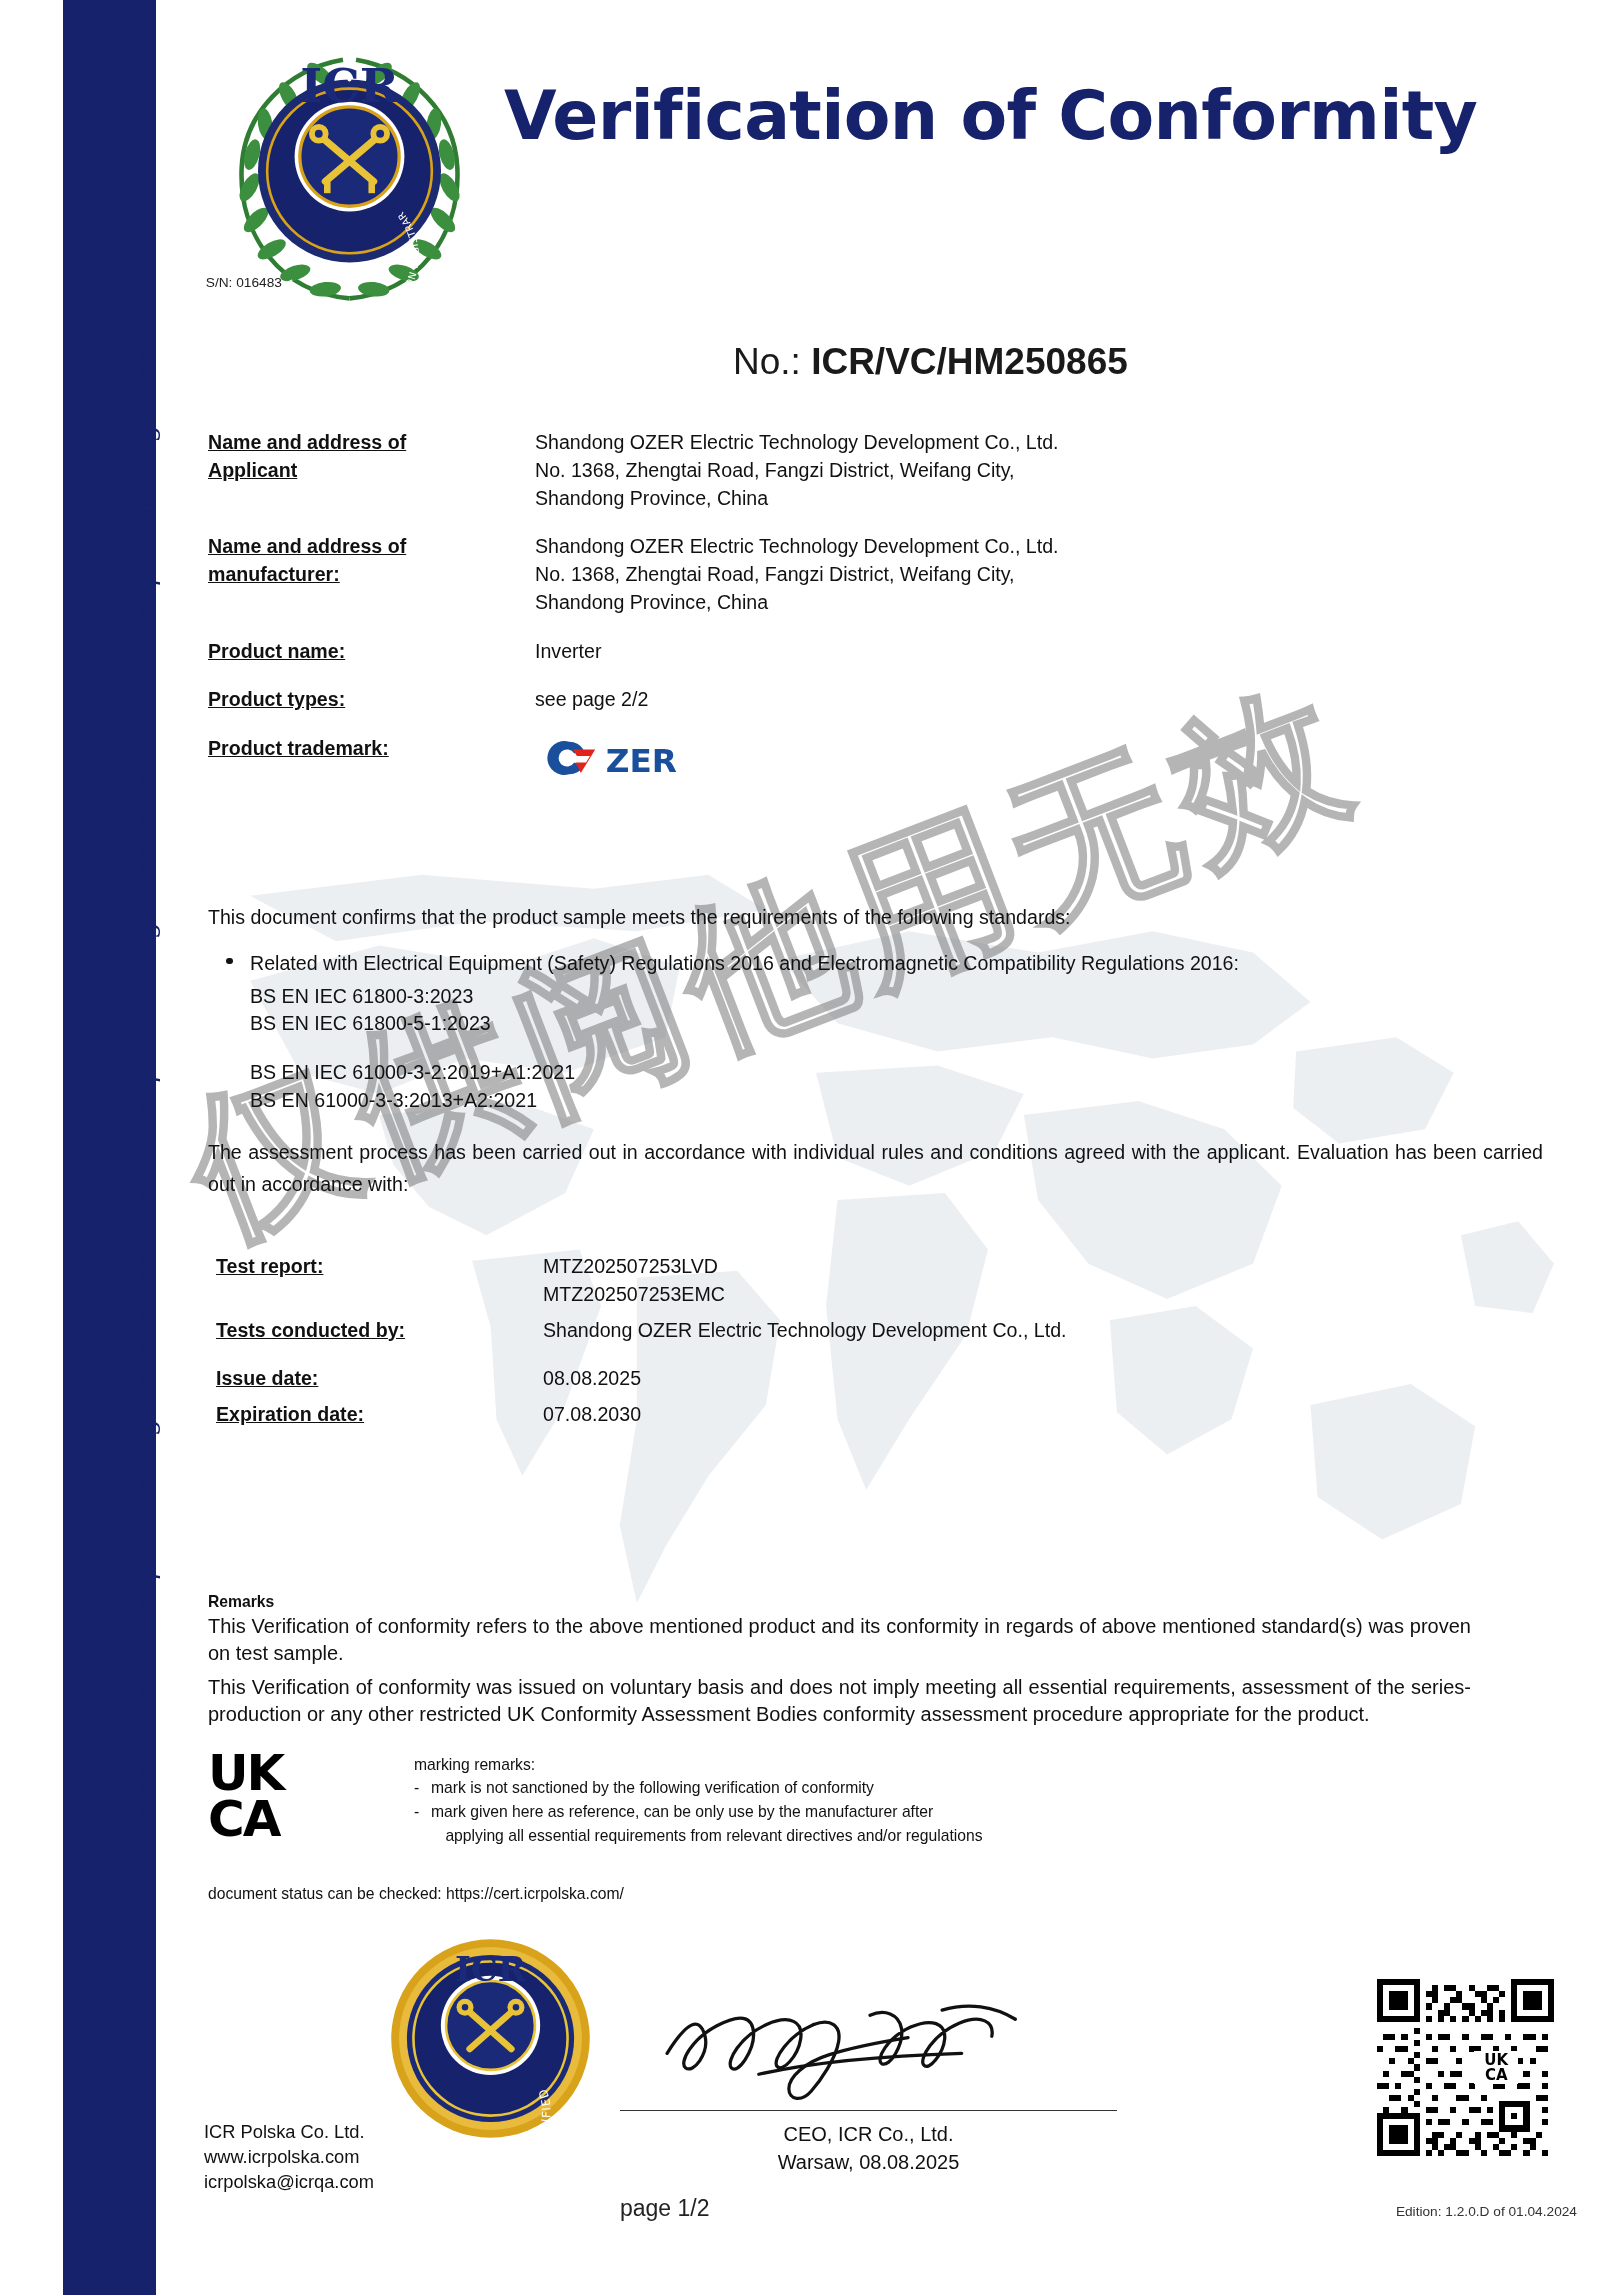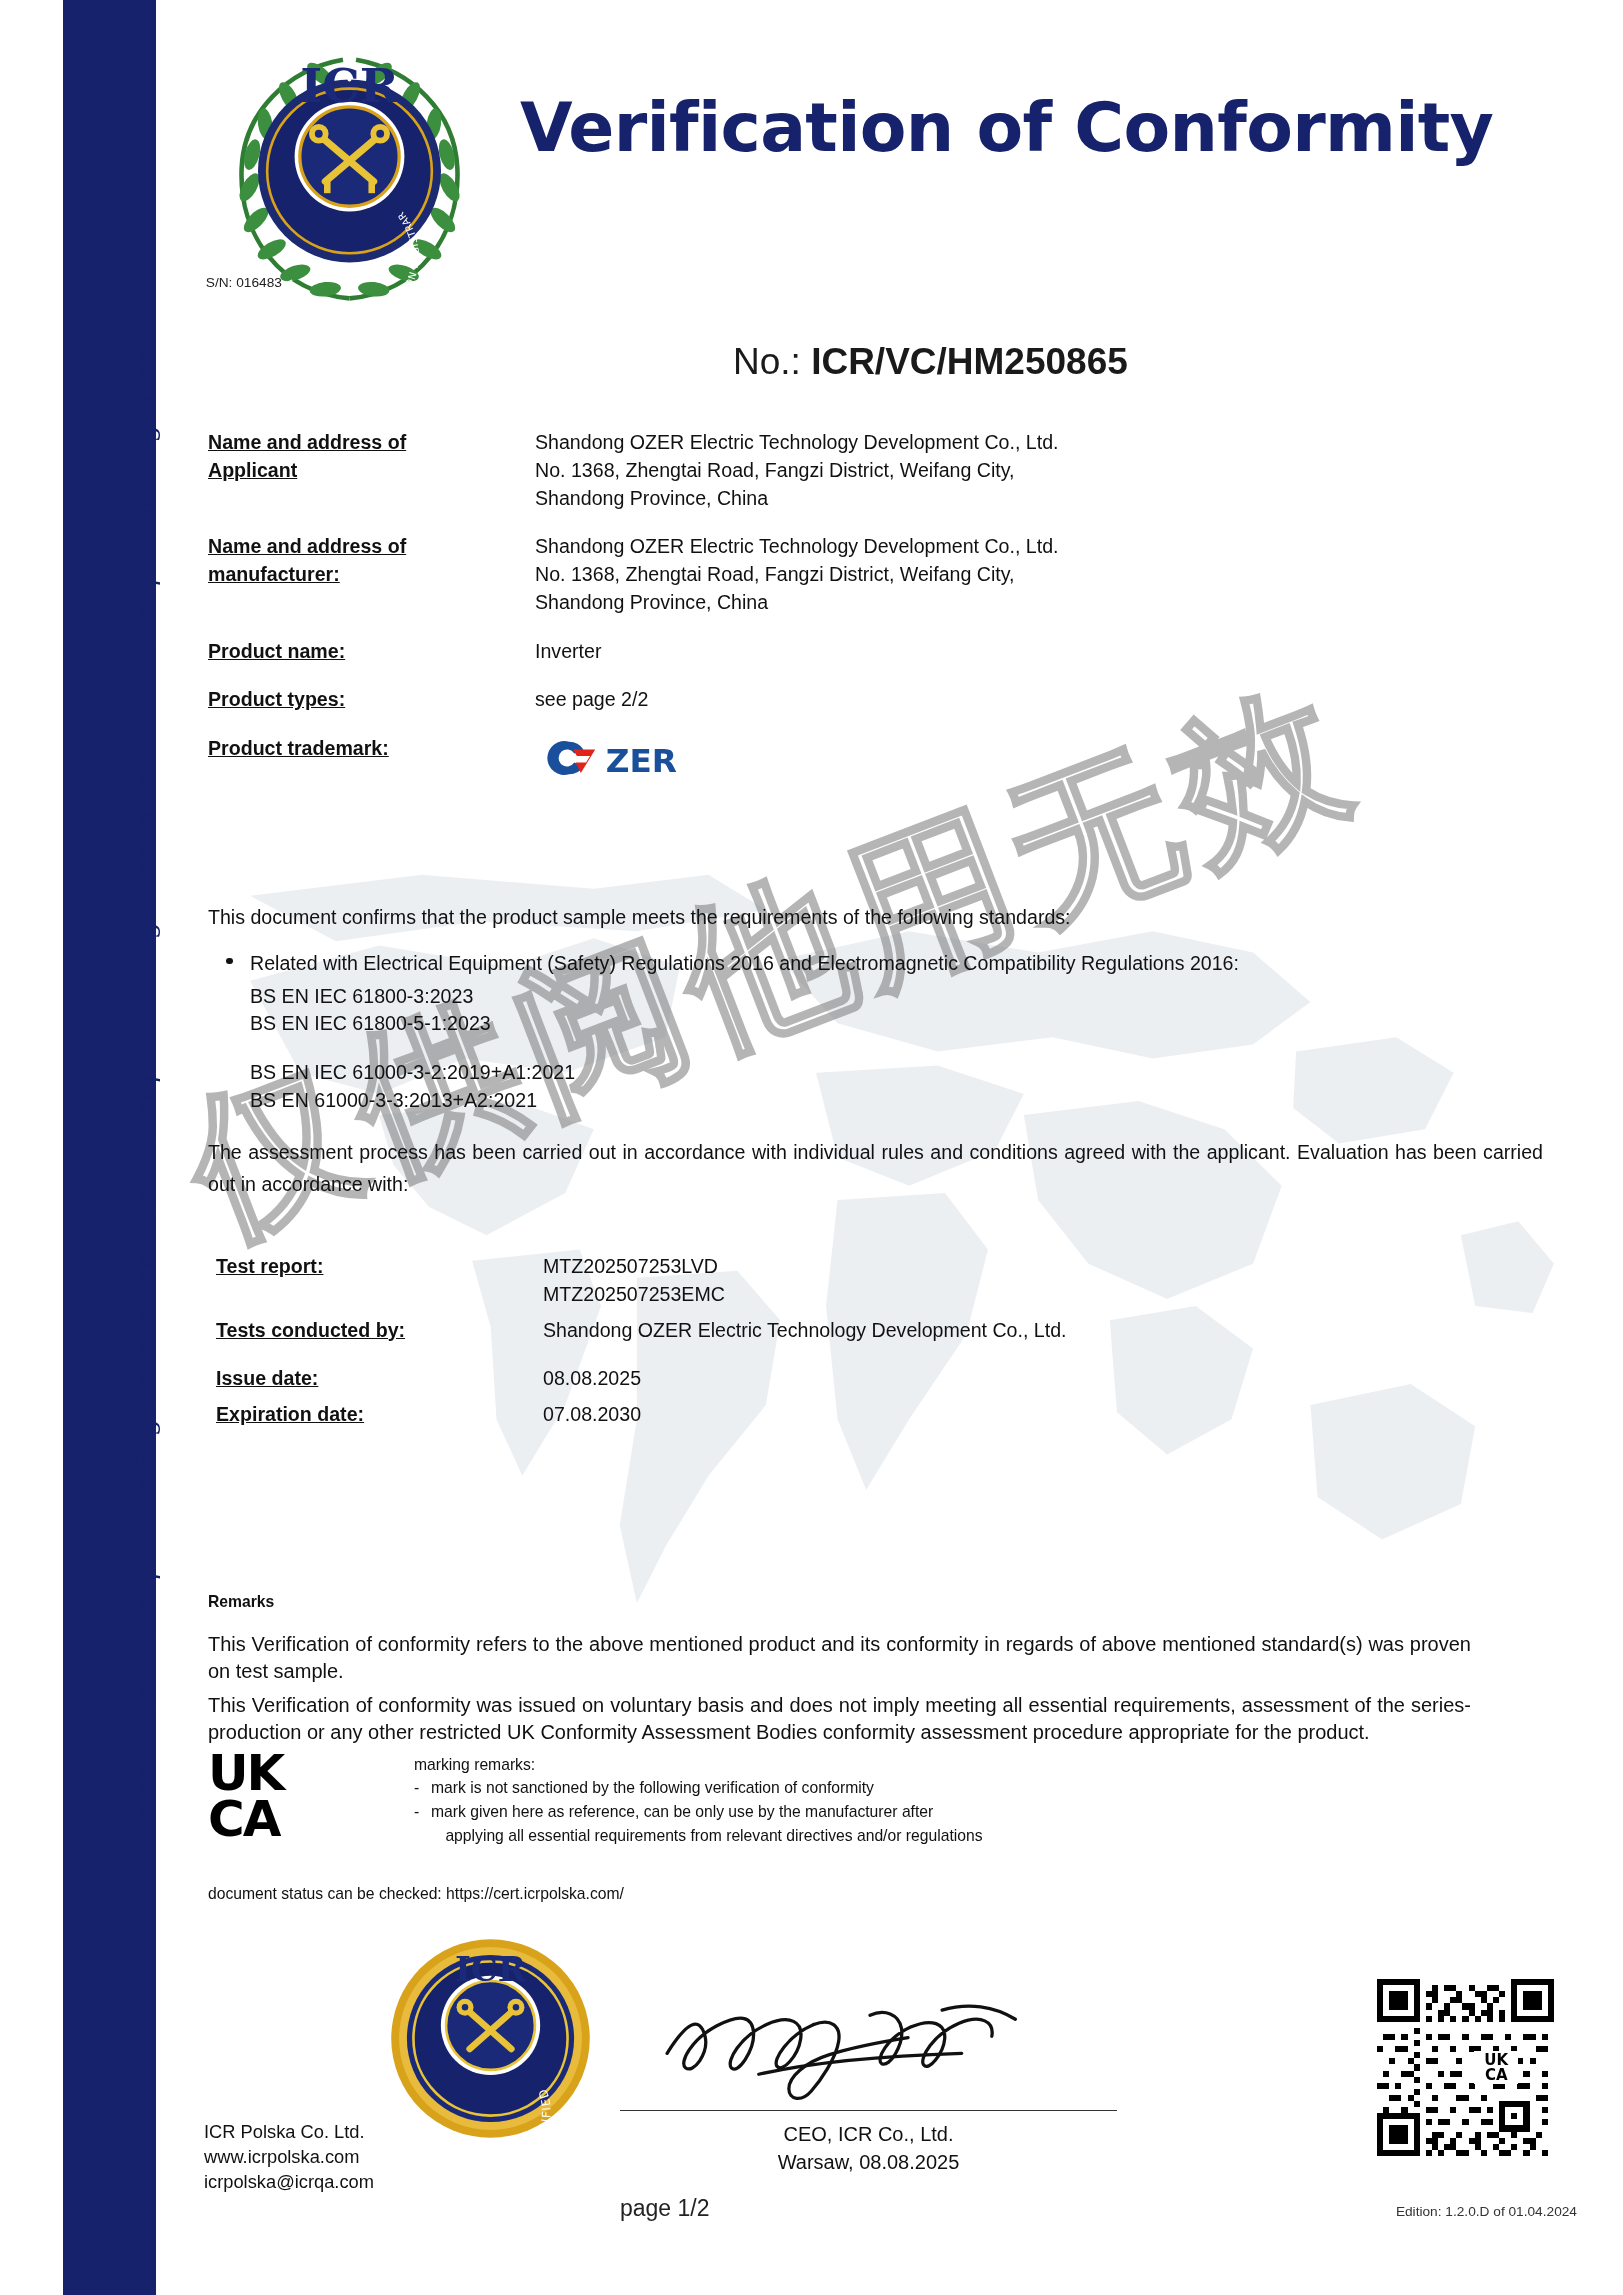--- a/index.html
+++ b/index.html
@@ -96,28 +96,27 @@
   .sn-text {
     position: absolute;
     left: 9.8px;
     top: 242px;
     font-size: 13.7px;
     color: #222;
   }
   .main-title {
     position: absolute;
     left: 308px;
-    top: 55px;
+    top: 43px;
     font-family: "DejaVu Sans", sans-serif;
     font-size: 68px;
     font-weight: bold;
     color: #16226b;
     letter-spacing: -0.7px;
     white-space: nowrap;
-    margin-left: 16px;
   }
   .cert-no {
     position: absolute;
     left: 537px;
     top: 308px;
     font-size: 37px;
     color: #1a1a1a;
     white-space: nowrap;
   }
   .cert-no b {
@@ -206,21 +205,21 @@
   
   .remarks {
     position: absolute;
     left: 208px;
     top: 1593px;
     width: 1263px;
   }
   .remarks-title {
     font-size: 15.7px;
     font-weight: bold;
-    margin-bottom: 20px;
+    margin-bottom: 2px;
   }
   .remarks p {
     margin: 0 0 6.5px 0;
     font-size: 20px;
     line-height: 1.36;
     text-align: justify;
   }
 
   
   .ukca-block {

